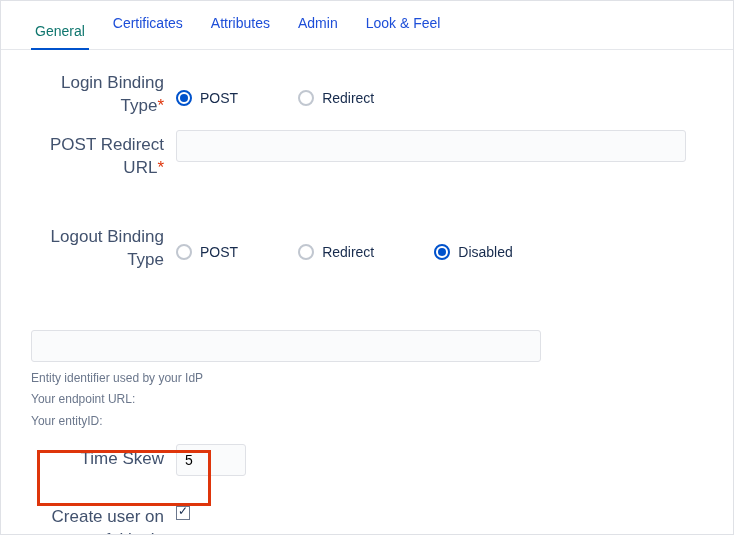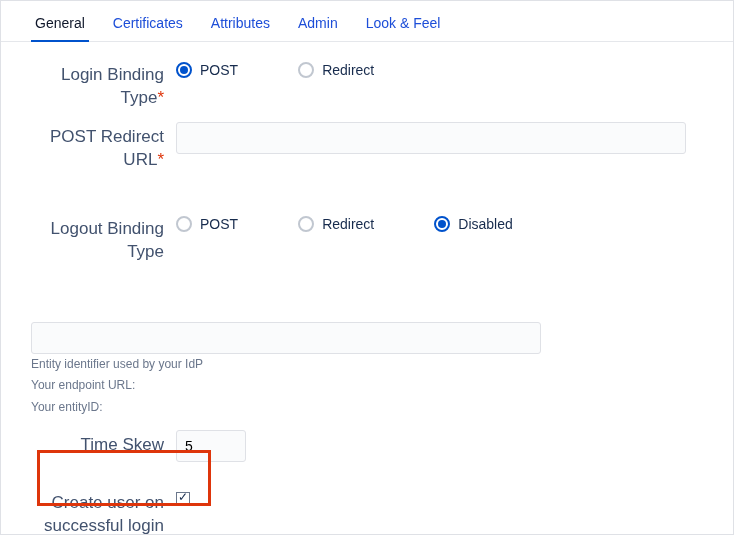--- a/index.html
+++ b/index.html
@@ -25,22 +25,23 @@
     position: relative;
   }
   .tab {
     padding: 6px 14px 10px 14px;
     color: #1d4ed8;
     font-size: 14px;
     cursor: pointer;
     position: relative;
   }
   .tab.active {
-    color: #0f172a;
+    color: #0f766e;
     font-weight: 500;
+    margin-top: 8px;
   }
   .tab.active::after {
     content: "";
     position: absolute;
     left: 10px;
     right: 10px;
     bottom: -1px;
     height: 2px;
     background: #0052cc;
   }
@@ -70,20 +71,21 @@
     display: flex;
     gap: 60px;
     align-items: center;
     padding-top: 2px;
   }
   .radio-item {
     display: flex;
     align-items: center;
     gap: 8px;
     cursor: pointer;
+    margin-top: 20px;
   }
   .radio {
     width: 16px;
     height: 16px;
     border: 2px solid #c1c7d0;
     border-radius: 50%;
     display: inline-block;
     position: relative;
     flex-shrink: 0;
   }
@@ -108,20 +110,21 @@
     border: 1px solid #dfe1e6;
     border-radius: 3px;
     padding: 4px 8px;
     font-size: 14px;
     background: #fafbfc;
   }
   .text-input.small { width: 70px; }
   .help {
     color: #6b778c;
     font-size: 12px;
+    margin-top: 6px;
     line-height: 1.8;
   }
   .checkbox {
     width: 14px;
     height: 14px;
     border: 1px solid #6b778c;
     display: inline-block;
     position: relative;
     background: #fff;
     cursor: pointer;

